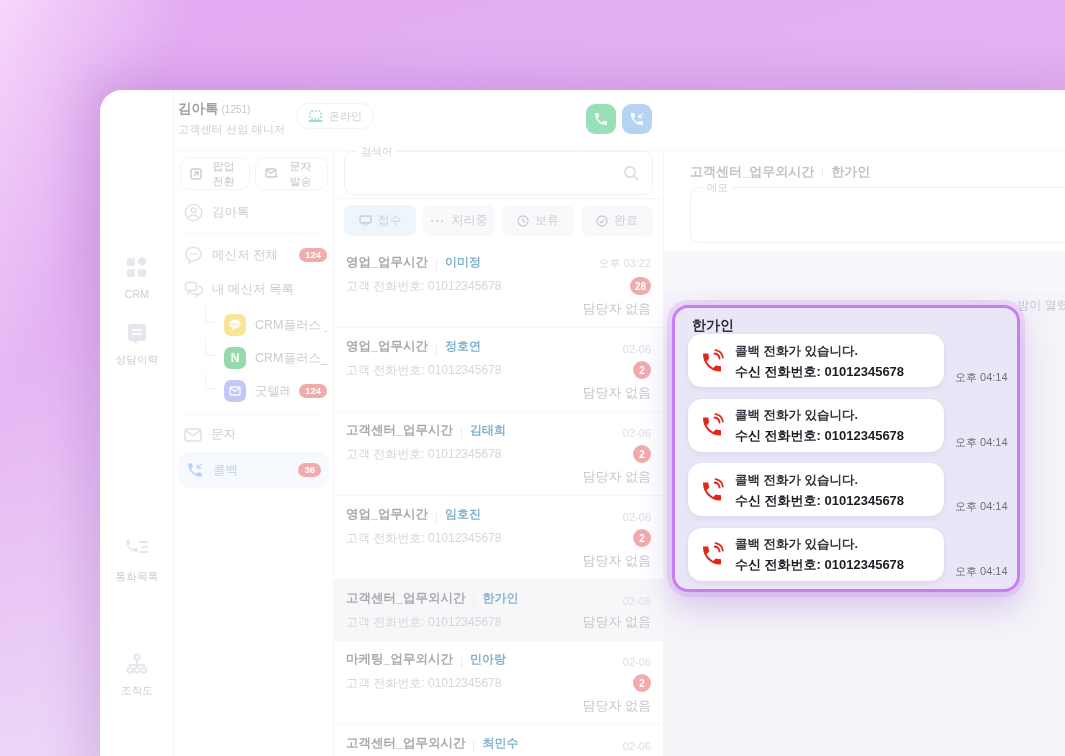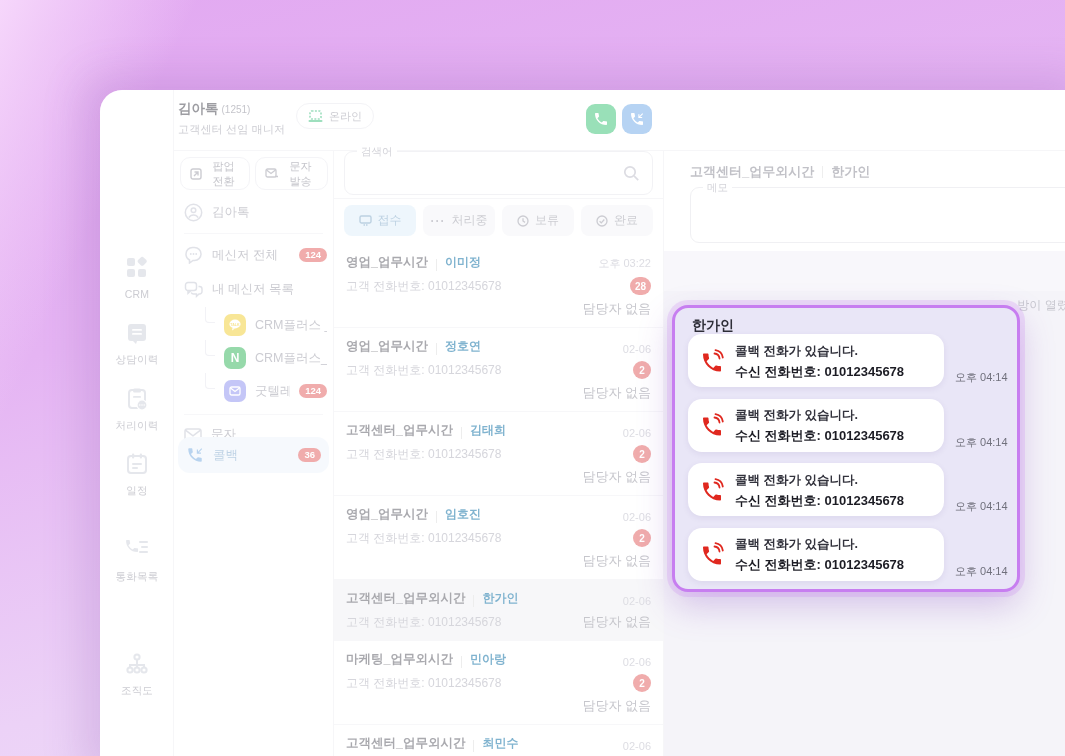--- a/index.html
+++ b/index.html
@@ -183,46 +183,20 @@
         <span class="side-ic">
           <svg width="24" height="24" viewBox="0 0 24 24">
               <rect x="3" y="3" width="18" height="17" rx="3" fill="#cdd0da"></rect>
               <rect x="7" y="8" width="10" height="1.8" rx=".9" fill="#fff"></rect>
               <rect x="7" y="12" width="10" height="1.8" rx=".9" fill="#fff"></rect>
               <path d="M8 20 l3 3 1-3z" fill="#cdd0da"></path>
             </svg>
         </span>
         <span class="lbl">상담이력</span>
       </div>
-      <div class="side-item" style="top:297px">
-        <span class="side-ic">
-          <svg width="24" height="24" viewBox="0 0 24 24">
-              <rect x="4" y="3" width="16" height="18" rx="3" fill="none" stroke="#cdd0da" stroke-width="2"></rect>
-              <rect x="8" y="1.5" width="8" height="4" rx="1.5" fill="#cdd0da"></rect>
-              <rect x="8" y="9" width="8" height="1.8" rx=".9" fill="#cdd0da"></rect>
-              <circle cx="17" cy="18" r="5" fill="#cdd0da" stroke="#fff" stroke-width="1.2"></circle>
-              <circle cx="14.8" cy="18" r=".8" fill="#fff"></circle>
-              <circle cx="17" cy="18" r=".8" fill="#fff"></circle>
-              <circle cx="19.2" cy="18" r=".8" fill="#fff"></circle>
-            </svg>
-        </span>
-        <span class="lbl">처리이력</span>
-      </div>
-      <div class="side-item" style="top:362px">
-        <span class="side-ic">
-          <svg width="24" height="24" viewBox="0 0 24 24">
-              <rect x="3" y="4" width="18" height="17" rx="3" fill="none" stroke="#cdd0da" stroke-width="2"></rect>
-              <rect x="7" y="1.5" width="2.2" height="5" rx="1.1" fill="#cdd0da"></rect>
-              <rect x="14.8" y="1.5" width="2.2" height="5" rx="1.1" fill="#cdd0da"></rect>
-              <rect x="7" y="11" width="10" height="2" rx="1" fill="#cdd0da"></rect>
-              <rect x="7" y="15" width="6" height="2" rx="1" fill="#cdd0da"></rect>
-            </svg>
-        </span>
-        <span class="lbl">일정</span>
-      </div>
       <div class="side-item" style="top:448px">
         <span class="side-ic">
           <svg width="26" height="24" viewBox="0 0 26 24">
               <path fill="#cdd0da" d="M4.4 7.2c.96 1.9 2.5 3.4 4.4 4.4l1.5-1.5c.18-.18.45-.24.68-.16.75.25 1.55.38 2.38.38.37 0 .67.3.67.67v2.33c0 .37-.3.67-.67.67-6.26 0-11.3-5.07-11.3-11.33 0-.37.3-.67.67-.67H5.1c.37 0 .67.3.67.67 0 .83.13 1.63.38 2.38.07.23.02.5-.17.68l-1.6 1.48z"></path>
               <rect x="15" y="3" width="9" height="2" rx="1" fill="#cdd0da"></rect>
               <rect x="17" y="8" width="7" height="2" rx="1" fill="#cdd0da"></rect>
               <rect x="15" y="13" width="9" height="2" rx="1" fill="#cdd0da"></rect>
             </svg>
         </span>
         <span class="lbl">통화목록</span>
@@ -329,21 +303,21 @@
       <div class="c2-row" style="top:275px">
         <span>
           <svg width="18" height="14" viewBox="0 0 18 14" fill="none" stroke="#c3c6d2" stroke-width="1.5">
               <rect x="1" y="1" width="16" height="12" rx="2.2"></rect>
               <path d="m1.8 2.4 7.2 5.4 7.2-5.4"></path>
             </svg>
         </span>
         <span class="grow">문자</span>
       </div>
 
-      <div class="c2-row callback-row" style="top:286px">
+      <div class="c2-row callback-row" style="top:301px">
         <span>
           <svg width="18" height="18" viewBox="0 0 24 24">
               <path fill="#74a9e0" d="M6.62 10.79c1.44 2.83 3.76 5.14 6.59 6.59l2.2-2.21c.27-.27.67-.36 1.02-.24 1.12.37 2.33.57 3.57.57.55 0 1 .45 1 1V20c0 .55-.45 1-1 1-9.39 0-17-7.61-17-17 0-.55.45-1 1-1h3.5c.55 0 1 .45 1 1 0 1.25.2 2.45.57 3.57.11.35.03.74-.25 1.02l-2.2 2.2z"></path>
               <path fill="#74a9e0" d="M20.5 3 16 7.5V4.6h-1.6v5.6H20V8.6h-2.9L21.6 4.1Z"></path>
             </svg>
         </span>
         <span class="grow">콜백</span>
         <span class="num-badge">36</span>
       </div>
     </div>

